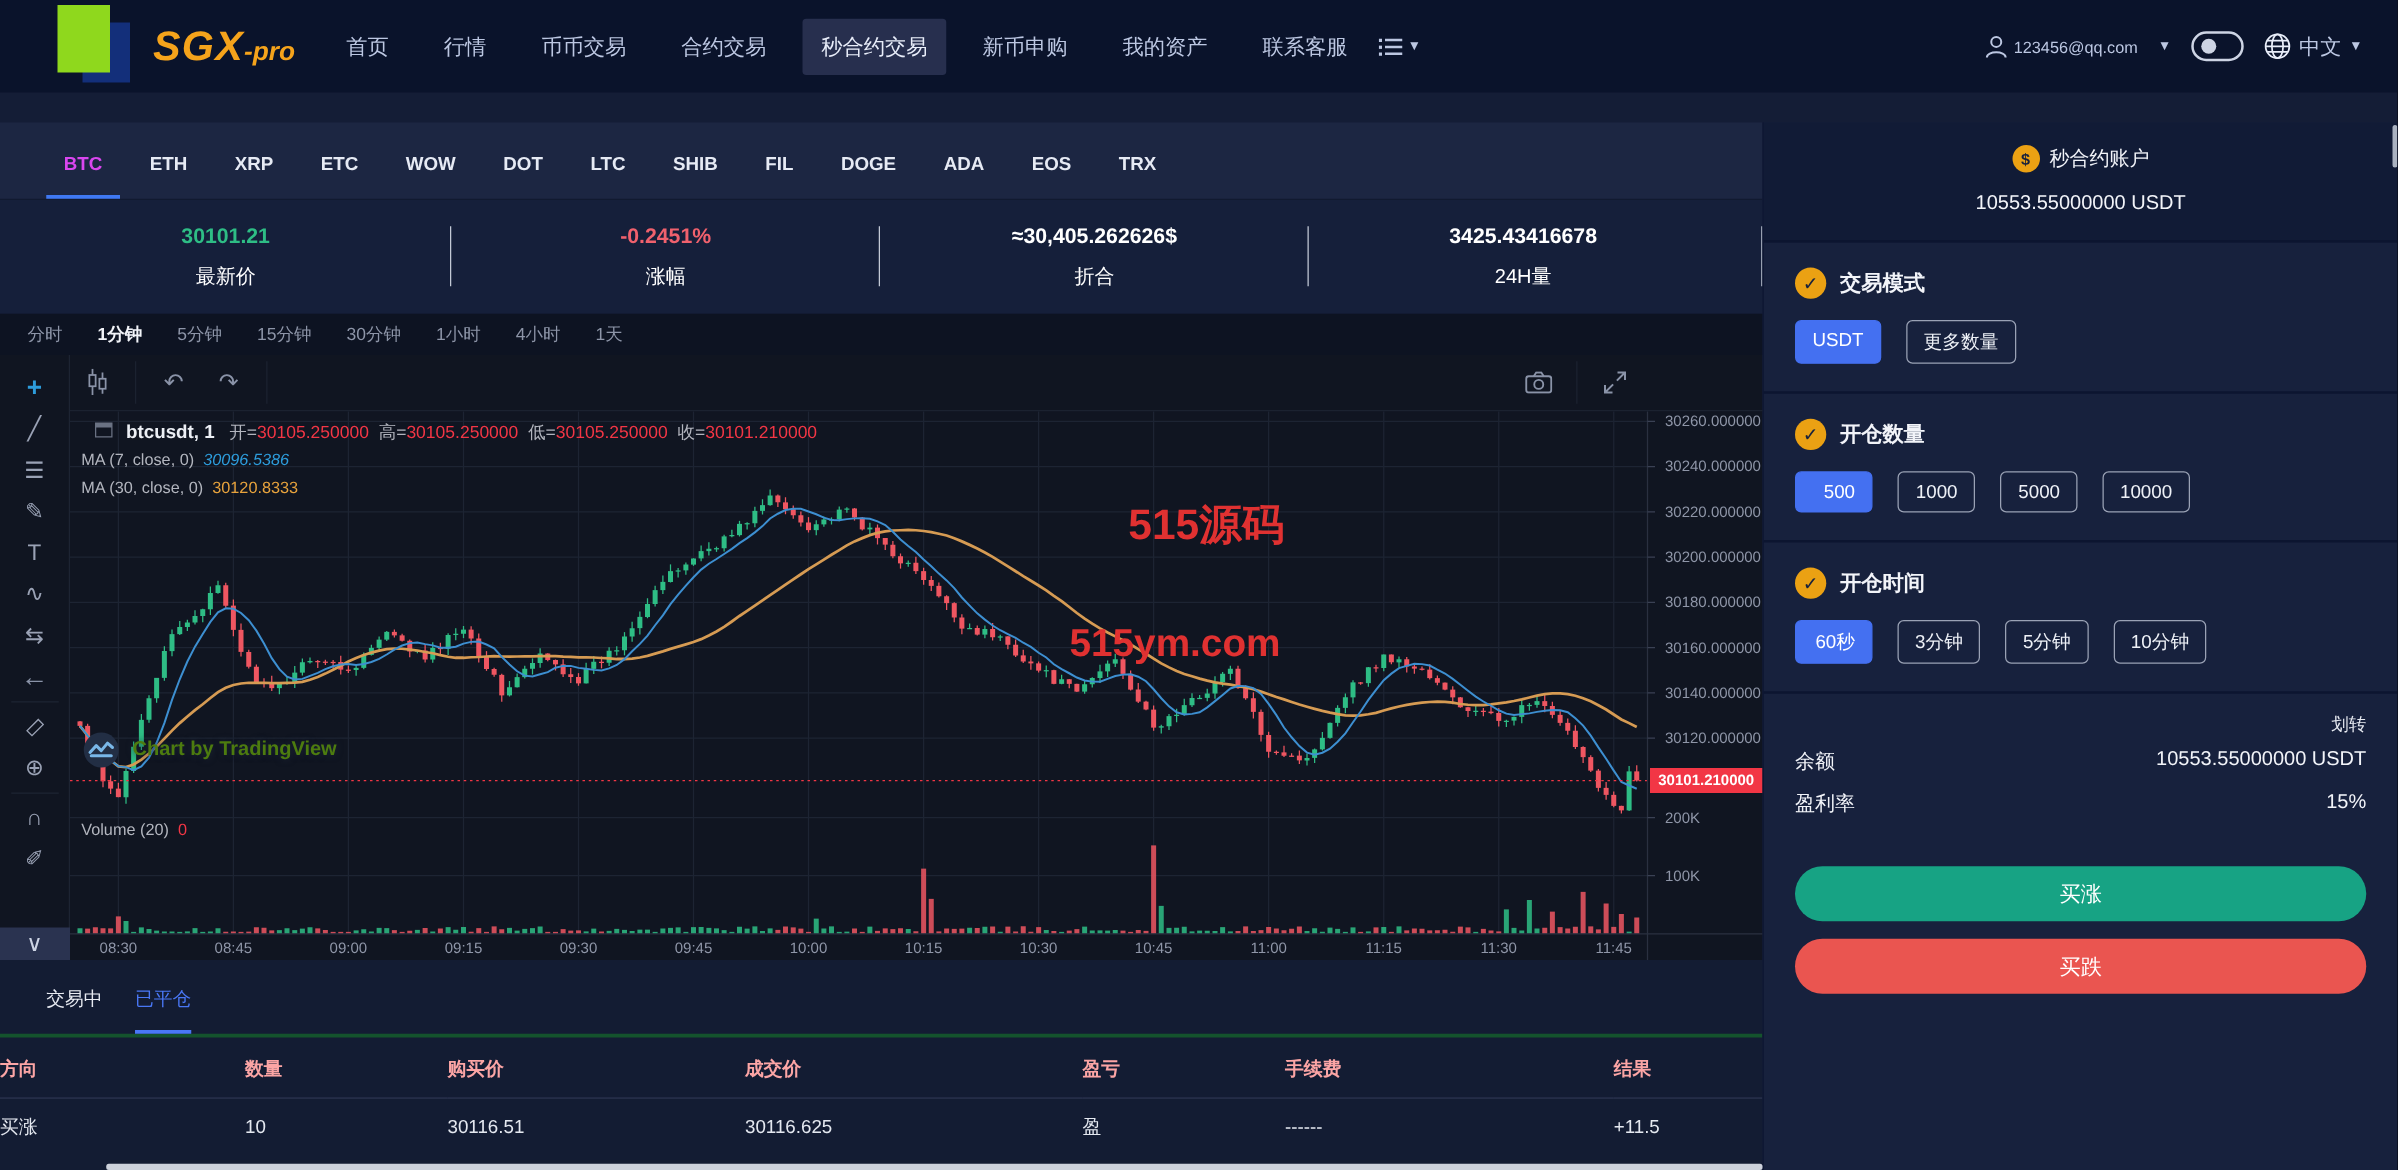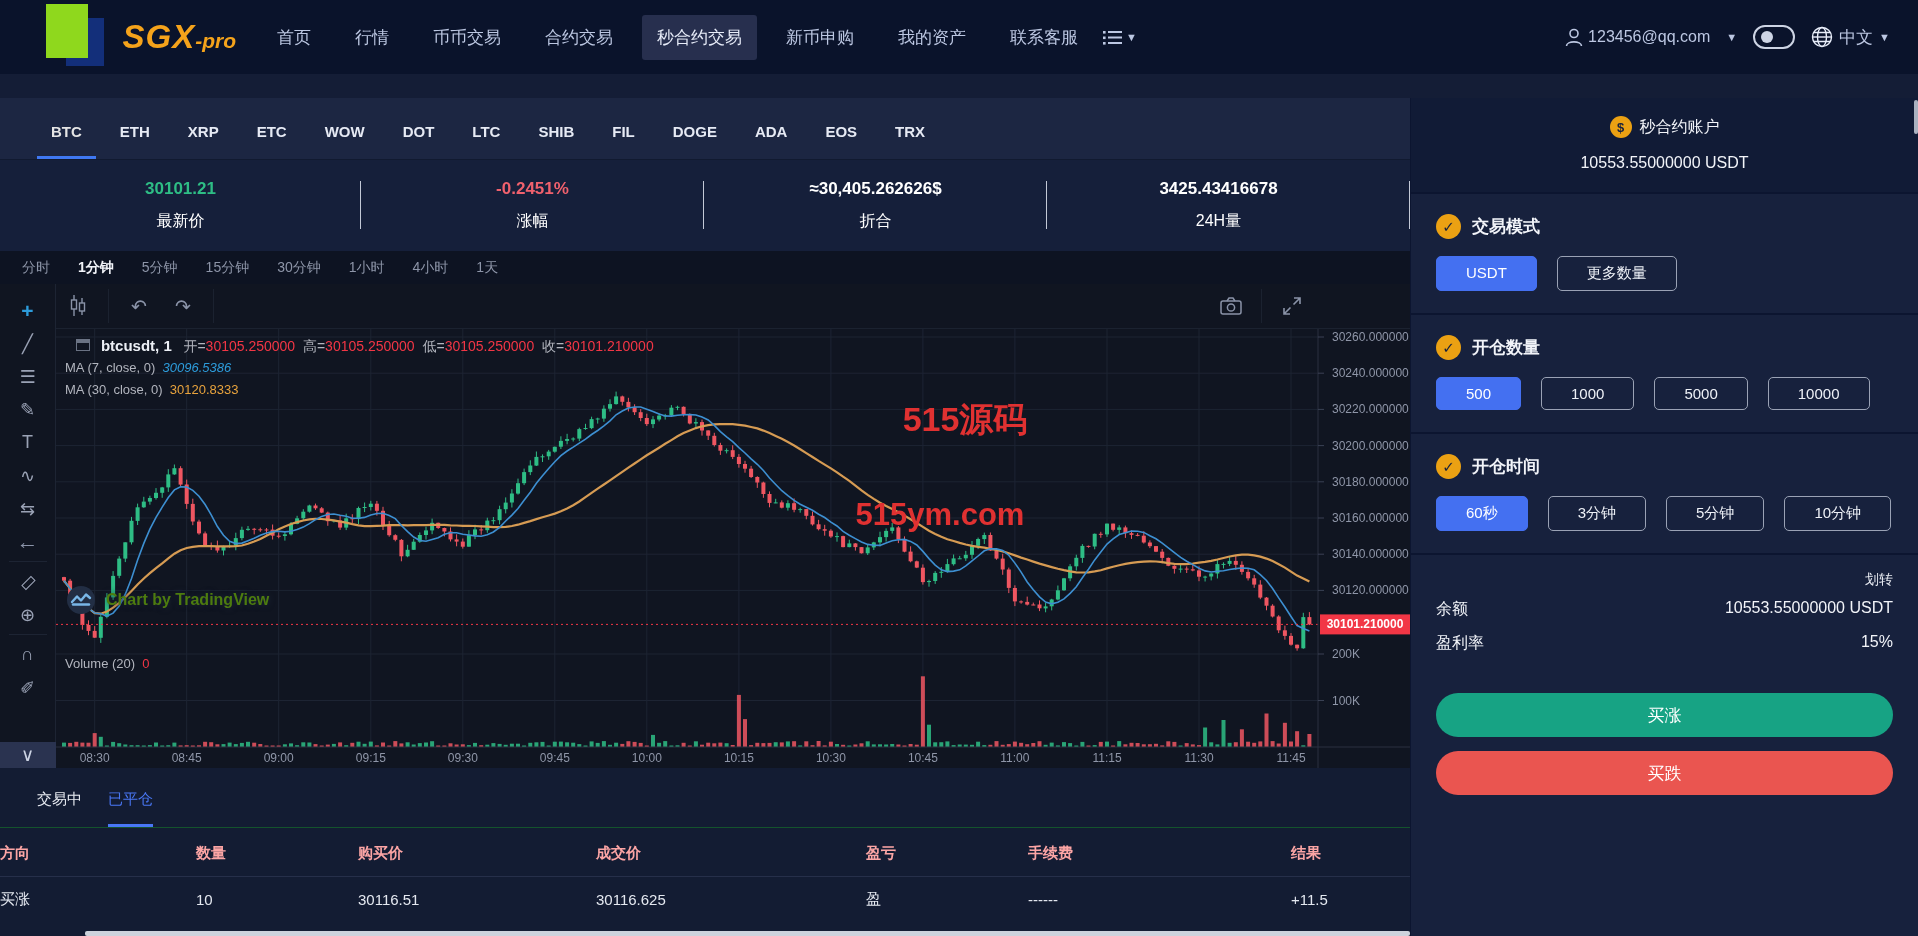--- a/index.html
+++ b/index.html
@@ -16,32 +16,32 @@
   .logo-green.front{ z-index:2; }
   .brand-text { margin-left:14px; font-style:italic; font-weight:bold; color:#f5a31b; white-space:nowrap; }
   .brand-text .big { font-size:33px; letter-spacing:1px; }
   .brand-text .small { font-size:21px; }
   .nav-menu { display:flex; align-items:center; gap:14px; margin-left:26px; }
   .nav-item { color:#bcc7e2; font-size:17px; padding:11px 15px; border-radius:3px; cursor:pointer; white-space:nowrap; }
   .nav-item.active { background:#272f4e; color:#e8edf9; }
   .nav-listbtn { color:#bcc7e2; font-size:17px; padding:11px 10px; cursor:pointer; display:flex; align-items:center; gap:4px; }
   .caret { font-size:11px; color:#bcc7e2; }
   .nav-right { margin-left:auto; margin-right:28px; display:flex; align-items:center; gap:16px; color:#bcc7e2; }
-  .nav-user { display:flex; align-items:center; gap:5px; font-size:16px; cursor:pointer; }
+  .nav-user { display:flex; align-items:center; gap:5px; font-size:13px; cursor:pointer; }
   .toggle { width:42px; height:24px; border:2px solid #cdd4e4; border-radius:13px; background:#0a132b; position:relative; cursor:pointer; }
   .toggle .knob { position:absolute; left:6px; top:4px; width:12px; height:12px; border-radius:50%; background:#cdd4e4; }
   .nav-lang { display:flex; align-items:center; gap:6px; font-size:17px; cursor:pointer; }
   .icon-svg { display:inline-block; vertical-align:middle; }
 
   
   .left-col { position:absolute; left:0; top:98px; width:1410px; height:838px; }
 
   .cointabs { position:absolute; left:0; top:0; width:1410px; height:62px; background:#1c2642; display:flex; align-items:flex-end; padding-left:37px; gap:10px; border-bottom:1px solid #111a30; }
   .cointab { font-size:15px; font-weight:bold; color:#e6eaf4; padding:0 14px 16px; cursor:pointer; border-bottom:3px solid transparent; }
-  .cointab.active { color:#e5e5e5; border-bottom-color:#3f78f2; }
+  .cointab.active { color:#d946ef; border-bottom-color:#3f78f2; }
 
   .stats { position:absolute; left:0; top:62px; width:1646px; height:91px; background:#151f3a; display:flex; align-items:center; }
   .stat { width:343px; text-align:center; position:relative; }
   .stat:first-child { width:361px; }
   .stat .v { font-size:17px; font-weight:bold; margin-bottom:12px; }
   .stat .l { font-size:16px; color:#ffffff; }
   .stat:not(:last-child)::after { content:""; position:absolute; right:0; top:2px; width:1px; height:48px; background:rgba(226,231,242,.85); }
   .stat:last-child::after { content:""; position:absolute; right:-20px; top:2px; width:1px; height:48px; background:rgba(226,231,242,.85); }
 
   .tfrow { position:absolute; left:0; top:153px; width:1636px; height:33px; background:#0d1322; display:flex; align-items:center; padding-left:10px; gap:4px; }
@@ -77,21 +77,21 @@
   .vol-legend .red { color:#f23645; }
 
   .watermark1 { position:absolute; left:909px; top:113px; transform:translateX(-50%); z-index:7; color:#e03131; font-size:34px; font-weight:bold; }
   .watermark2 { position:absolute; left:884px; top:213px; transform:translateX(-50%); z-index:7; color:#e03131; font-size:31px; font-weight:bold; }
 
   .tv-attrib { position:absolute; left:10px; top:301px; z-index:6; display:flex; align-items:center; gap:10px; cursor:pointer; }
   .tv-attrib .txt { color:#4d7c0f; font-size:16px; font-weight:bold; text-shadow:0 0 6px rgba(30,40,60,.9); }
 
   
   .bottom { position:absolute; left:0; top:670px; width:1410px; height:168px; background:#131c33; }
-  .pos-tabs { display:flex; gap:26px; padding:22px 0 0 37px; border-bottom:1px solid #14532d; }
+  .pos-tabs { display:flex; gap:26px; padding:22px 0 0 37px; border-bottom:3px solid #14532d; }
   .pos-tab { font-size:15px; color:#e8ebf2; padding-bottom:15px; cursor:pointer; border-bottom:3px solid transparent; }
   .pos-tab.active { color:#4977f5; border-bottom-color:#4977f5; }
   table.positions { width:1410px; border-collapse:collapse; table-layout:fixed; }
   table.positions th { font-size:15px; color:#fca5a5; font-weight:bold; text-align:left; padding:16px 0 13px; border-bottom:1px solid #262f4a; }
   table.positions td { font-size:15px; color:#e4e8f0; text-align:left; padding:13px 0; }
   th.c1,td.c1 { padding-left:37px; }
   th.c7,td.c7 { text-align:right; padding-right:97px; }
   .dir-up,.win { color:#2ebd85; }
   .result-up { color:#35b9d0; }
   .hscroll { position:absolute; left:85px; top:931px; width:1325px; height:5px; background:#cdd2dc; border-radius:2px; z-index:40; }
@@ -101,21 +101,21 @@
   .panel { position:absolute; left:1410px; top:98px; width:508px; height:838px; background:#17213d; border-left:1px solid #0c1530; }
   .acct { background:#111b36; text-align:center; padding:18px 0 20px; border-bottom:2px solid #0c1530; }
   .acct-title { display:flex; align-items:center; justify-content:center; gap:8px; color:#f2f4f9; font-size:16px; }
   .coin-ic { width:22px; height:22px; border-radius:50%; background:#eba113; color:#17213d; font-weight:bold; font-size:13px; display:inline-flex; align-items:center; justify-content:center; }
   .acct-balance { margin-top:16px; color:#f2f4f9; font-size:16px; }
   .sect { padding:20px 25px 22px; border-bottom:2px solid #0c1530; }
   .sect-head { display:flex; align-items:center; gap:11px; margin-bottom:17px; }
   .check-ic { width:25px; height:25px; border-radius:50%; background:#eba113; color:#17213d; font-weight:bold; font-size:15px; display:inline-flex; align-items:center; justify-content:center; }
   .sect-title { color:#f2f4f9; font-size:17px; font-weight:bold; }
   .optrow { display:flex; gap:20px; }
-  .opt { min-width:62px; padding:7px 29px; text-align:right; font-size:15px; color:#eef1f7; background:transparent; border:1px solid #9aa2b5; border-radius:5px; cursor:pointer; }
+  .opt { min-width:62px; padding:7px 13px; text-align:right; font-size:15px; color:#eef1f7; background:transparent; border:1px solid #9aa2b5; border-radius:5px; cursor:pointer; }
   .opt.active { background:#4470f1; border-color:#4470f1; color:#fff; }
   .summary { padding:16px 25px 0; }
   .transfer { text-align:right; color:#e8ebf2; font-size:14px; cursor:pointer; margin-bottom:10px; }
   .sumrow { display:flex; justify-content:space-between; color:#f2f4f9; font-size:16px; margin-bottom:13px; }
   .bigbtns { padding:26px 25px 0; display:flex; flex-direction:column; gap:14px; }
   .bigbtn { height:44px; border:none; border-radius:22px; font-size:17px; color:#fff; cursor:pointer; font-family:inherit; }
   .bigbtn.up { background:#17a384; }
   .bigbtn.down { background:#ea5550; }
 </style>
 </head>

